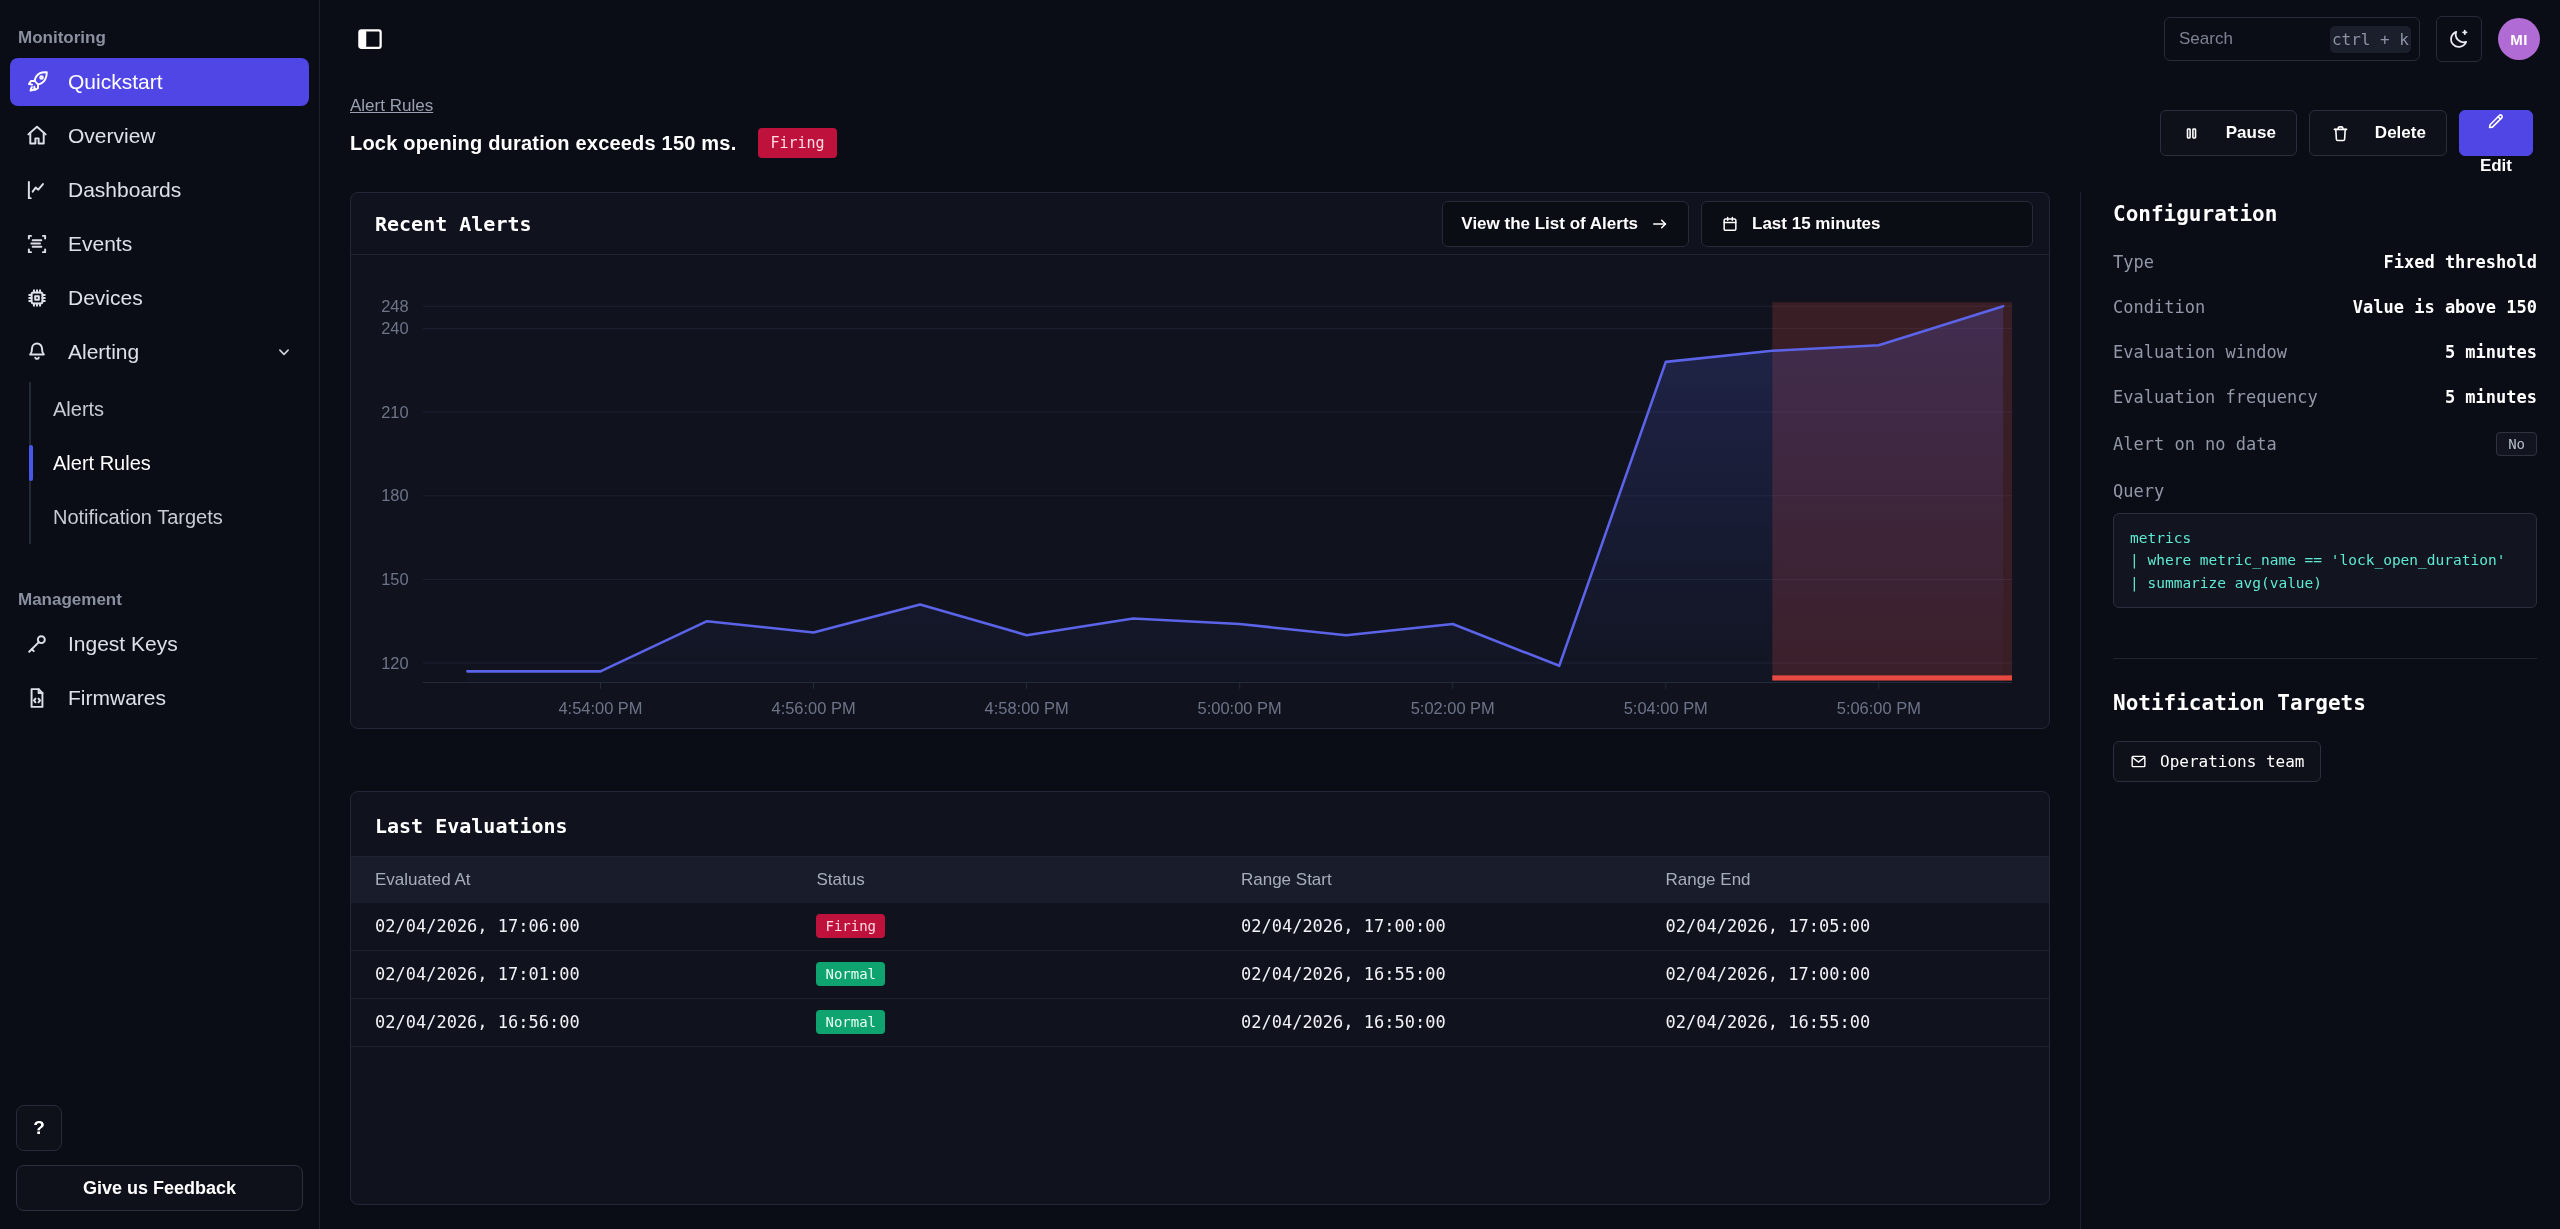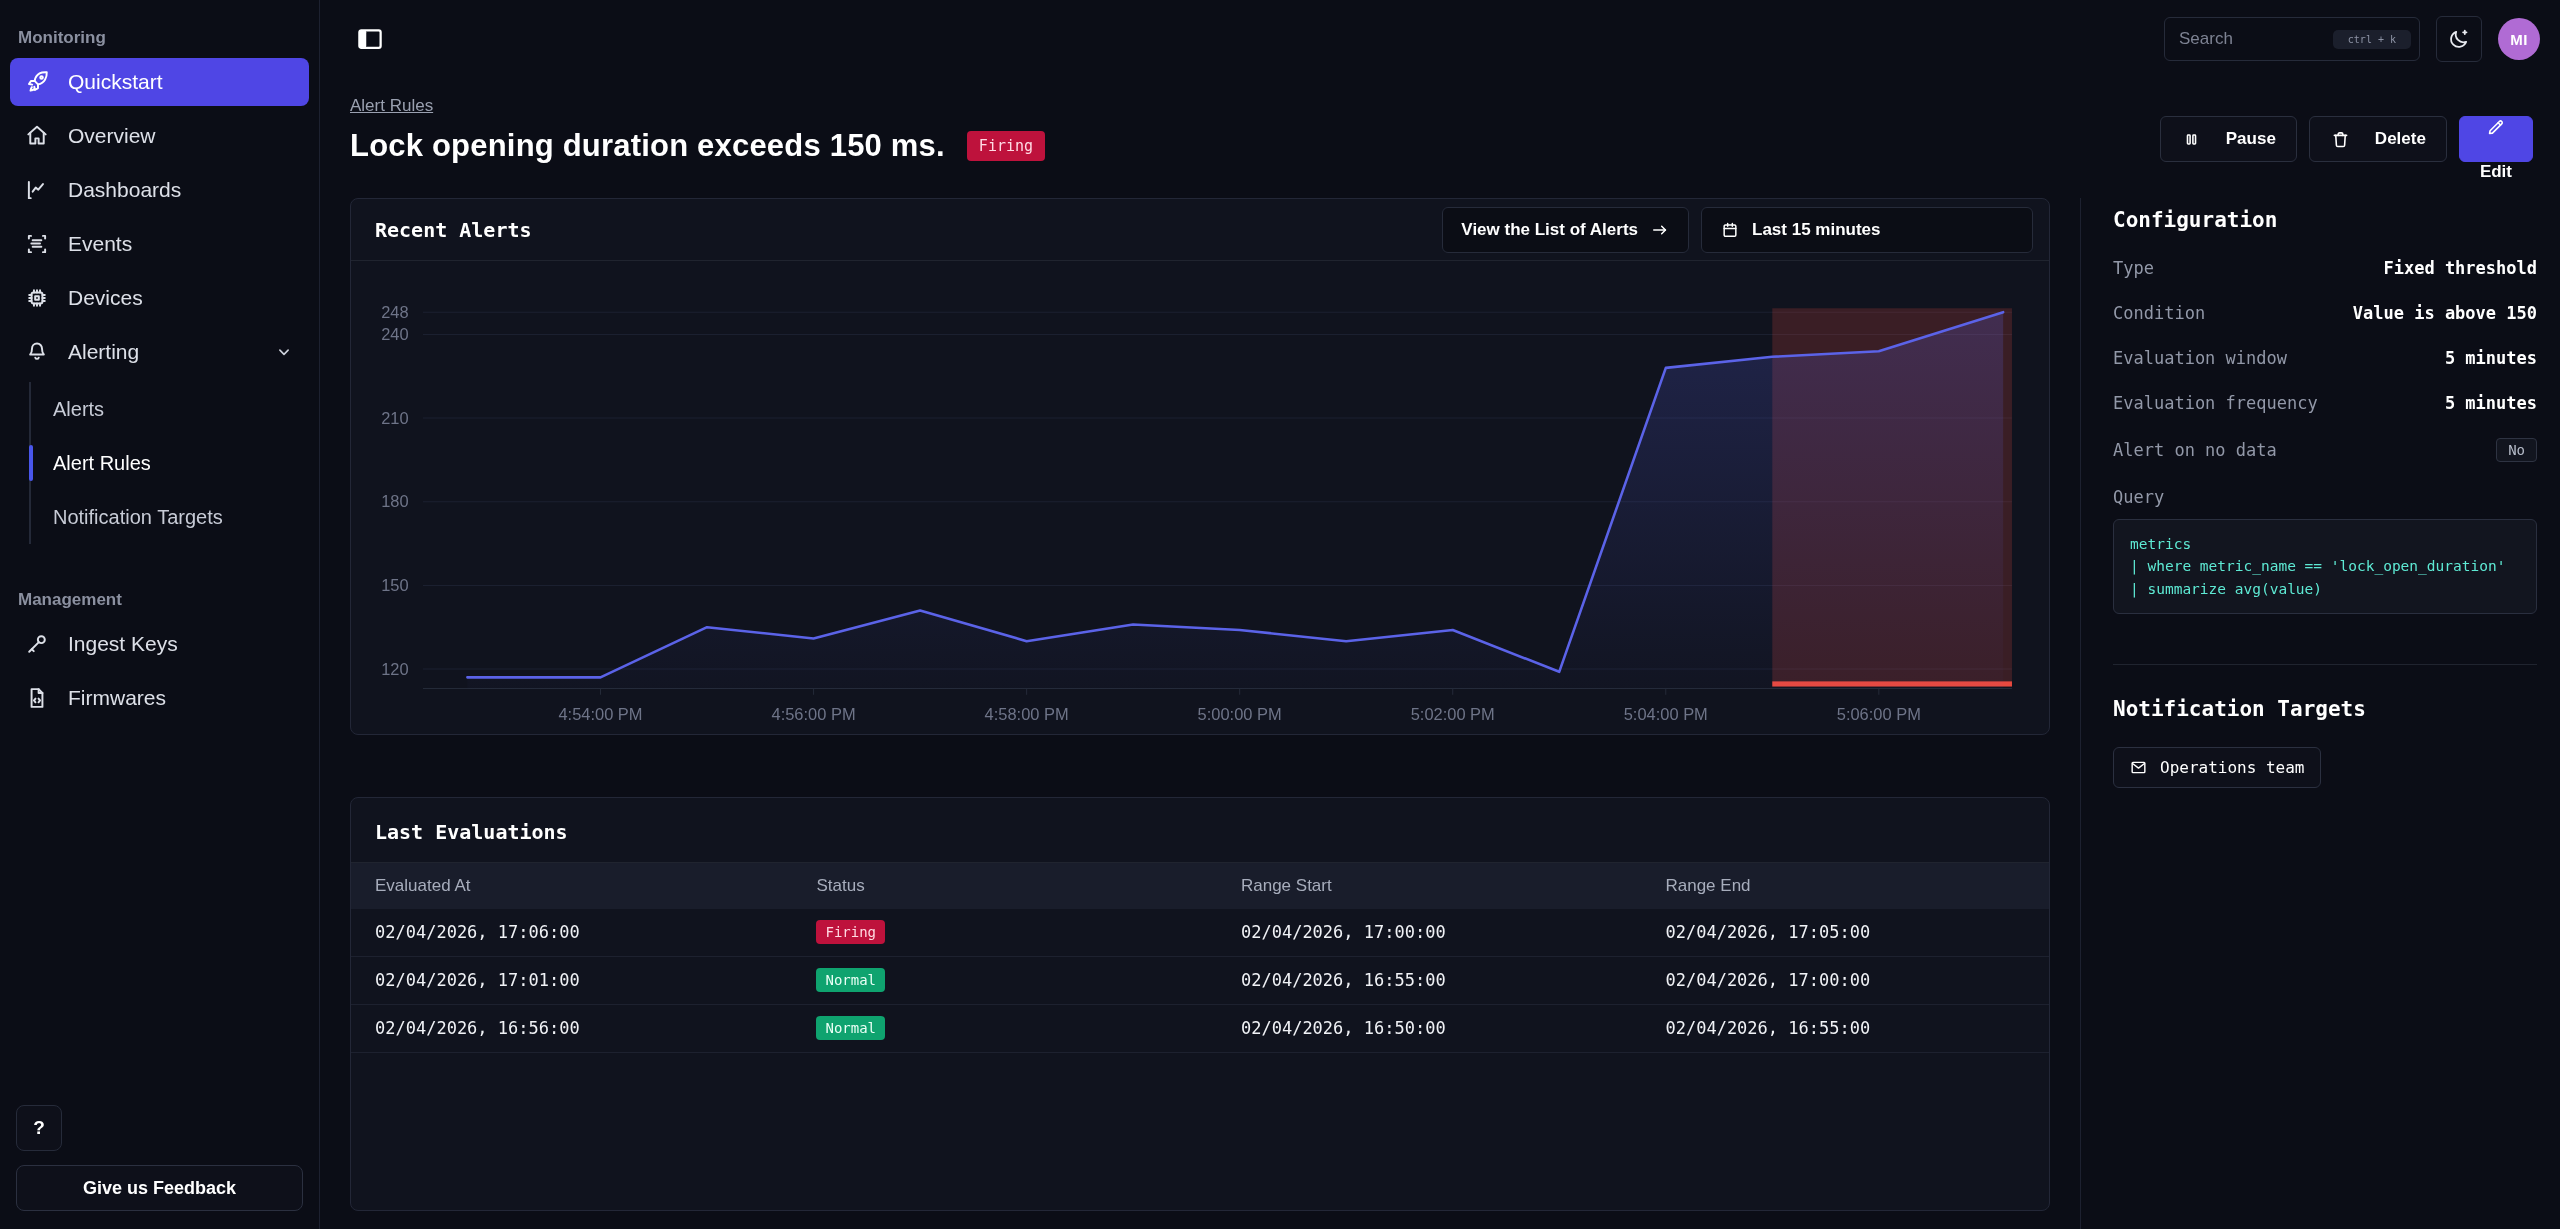--- a/index.html
+++ b/index.html
@@ -53,36 +53,36 @@
   .main{ flex:1; display:flex; flex-direction:column; min-width:0; }
   .topbar{ height:78px; flex:none; display:flex; align-items:center;
     padding:0 20px 0 35px; }
   .toggle-btn{ width:30px; height:30px; color:#fff; cursor:pointer; }
   .topbar-right{ margin-left:auto; display:flex; align-items:center; gap:16px; }
   .searchbox{ width:256px; height:44px; border:1px solid #262b3a; border-radius:6px;
     background:transparent; display:flex; align-items:center; padding:0 8px 0 14px; cursor:text; }
   .searchbox input{ flex:1; min-width:0; background:transparent; border:none; outline:none;
     color:#cfd3dd; font-size:17px; font-family:var(--sans); }
   .searchbox input::placeholder{ color:#7d8292; }
-  .kbd{ font-family:var(--mono); font-size:10px; color:#8d93a5; background:#1b1f2c;
-    border-radius:5px; padding:4px 15px; white-space:nowrap; }
+  .kbd{ font-family:var(--mono); font-size:16px; color:#8d93a5; background:#1b1f2c;
+    border-radius:5px; padding:4px 2px; white-space:nowrap; }
   .iconbtn{ width:46px; height:46px; border:1px solid #262b3a; border-radius:6px;
     background:transparent; display:flex; align-items:center; justify-content:center;
     color:#e8eaf0; cursor:pointer; }
   .iconbtn .icon{ width:24px; height:24px; }
   .avatar{ width:42px; height:42px; border-radius:50%; background:#b06bd4; color:#fff;
     font-size:15px; font-weight:700; display:flex; align-items:center;
     justify-content:center; cursor:pointer; letter-spacing:.5px; }
 
   
   .page-head{ display:flex; align-items:center; justify-content:space-between;
     padding:18px 27px 0 30px; }
   .crumb{ font-size:17px; color:#9aa0b0; text-decoration:underline; cursor:pointer; width:max-content; }
   .title-row{ display:flex; align-items:center; gap:22px; margin-top:12px; }
-  .page-title{ font-size:31px; font-weight:700; color:#fff; letter-spacing:.2px; }
+  .page-title{ font-size:20px; font-weight:700; color:#fff; letter-spacing:.2px; }
   .fire-badge{ font-family:var(--mono); font-size:15px; color:#ffdbe4; background:#be123c;
     border-radius:4px; padding:6px 12px; }
   .head-actions{ display:flex; gap:12px; align-self:flex-end; margin-bottom:2px; }
   .btn{ height:46px; display:inline-flex; align-items:center; gap:24px; padding:0 20px;
     border-radius:6px; border:1px solid #2a2f3e; background:#0e101a; color:#fff;
     font-size:17px; font-weight:700; font-family:var(--sans); cursor:pointer; }
   .btn .icon{ width:21px; height:21px; }
   .btn.primary{ background:var(--accent); border-color:var(--accent);flex-direction:column; }
 
   

